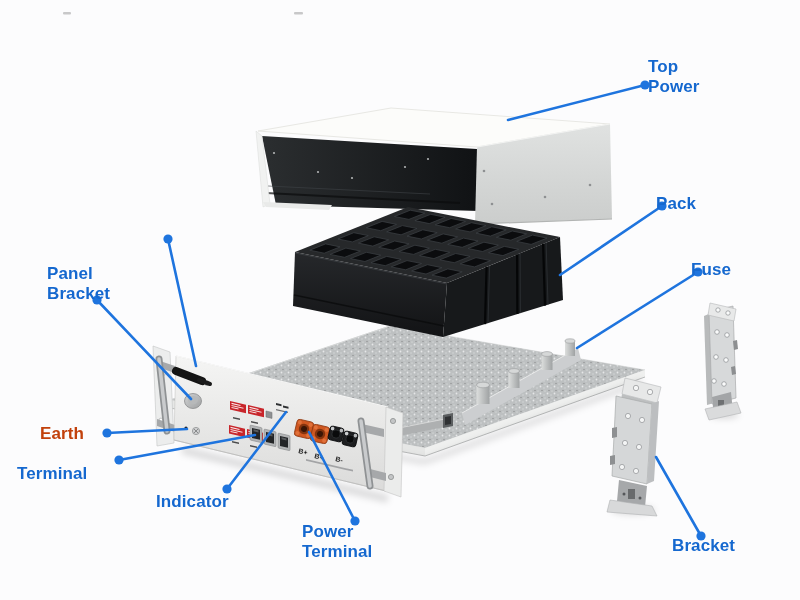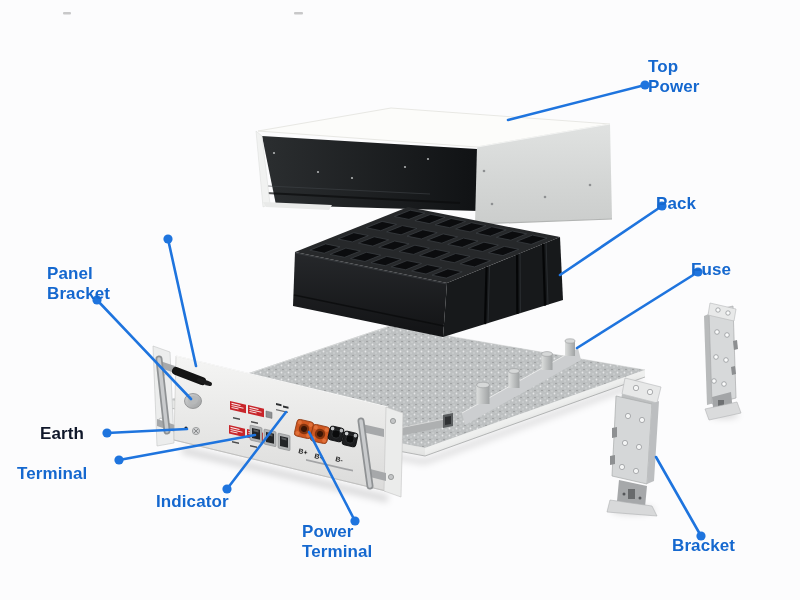--- a/index.html
+++ b/index.html
@@ -3,21 +3,21 @@
 <meta charset="utf-8">
 <style>
   html,body{margin:0;padding:0;background:#fff}
   .stage{position:relative;width:800px;height:600px;background:#fcfcfd;overflow:hidden;
          font-family:"Liberation Sans",sans-serif}
   .stage svg{position:absolute;left:0;top:0}
   .callout{position:absolute;font-weight:700;font-size:17px;line-height:1.16;
            color:#1568cf;text-align:left;letter-spacing:.1px;white-space:nowrap}
   .callout span{display:block}
   .callout .l2:empty{display:none}
-  .callout.earth{color:#0f172a}
+  .callout.earth{color:#c2410c}
   .cap{fill:#0b0c0e;stroke:#3e4246;stroke-width:.7}
   .blabel{font:700 7px "Liberation Sans",sans-serif;fill:#1f1f1f}
   .leader{stroke:#1e74de;stroke-width:2.6;stroke-linecap:round}
   .ldot{fill:#1e74de}
 </style>
 </head>
 <body>
 
 <div class="stage">
 

